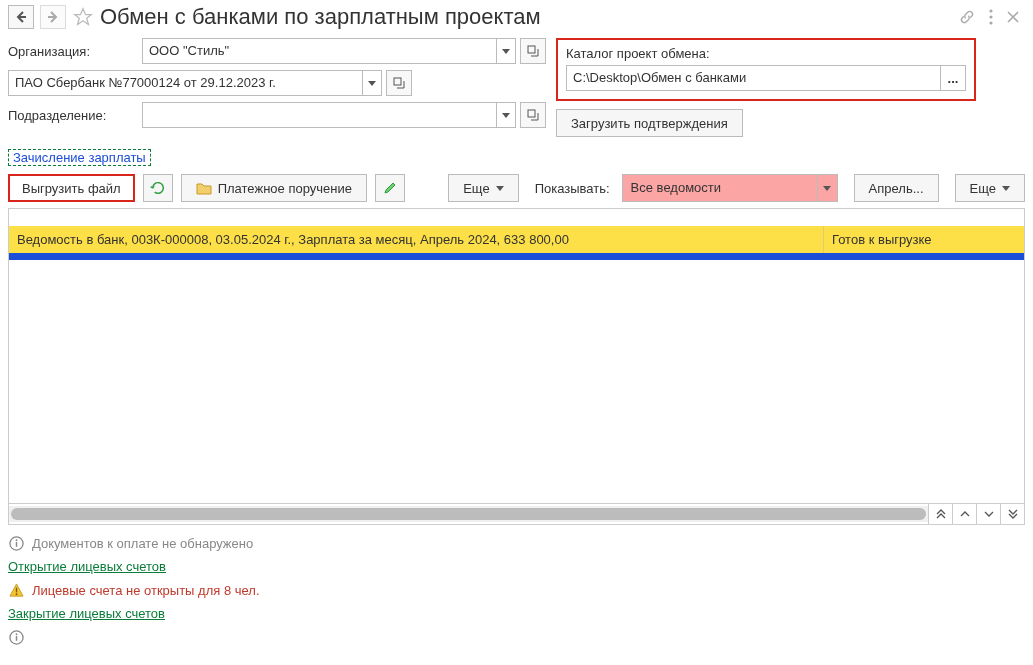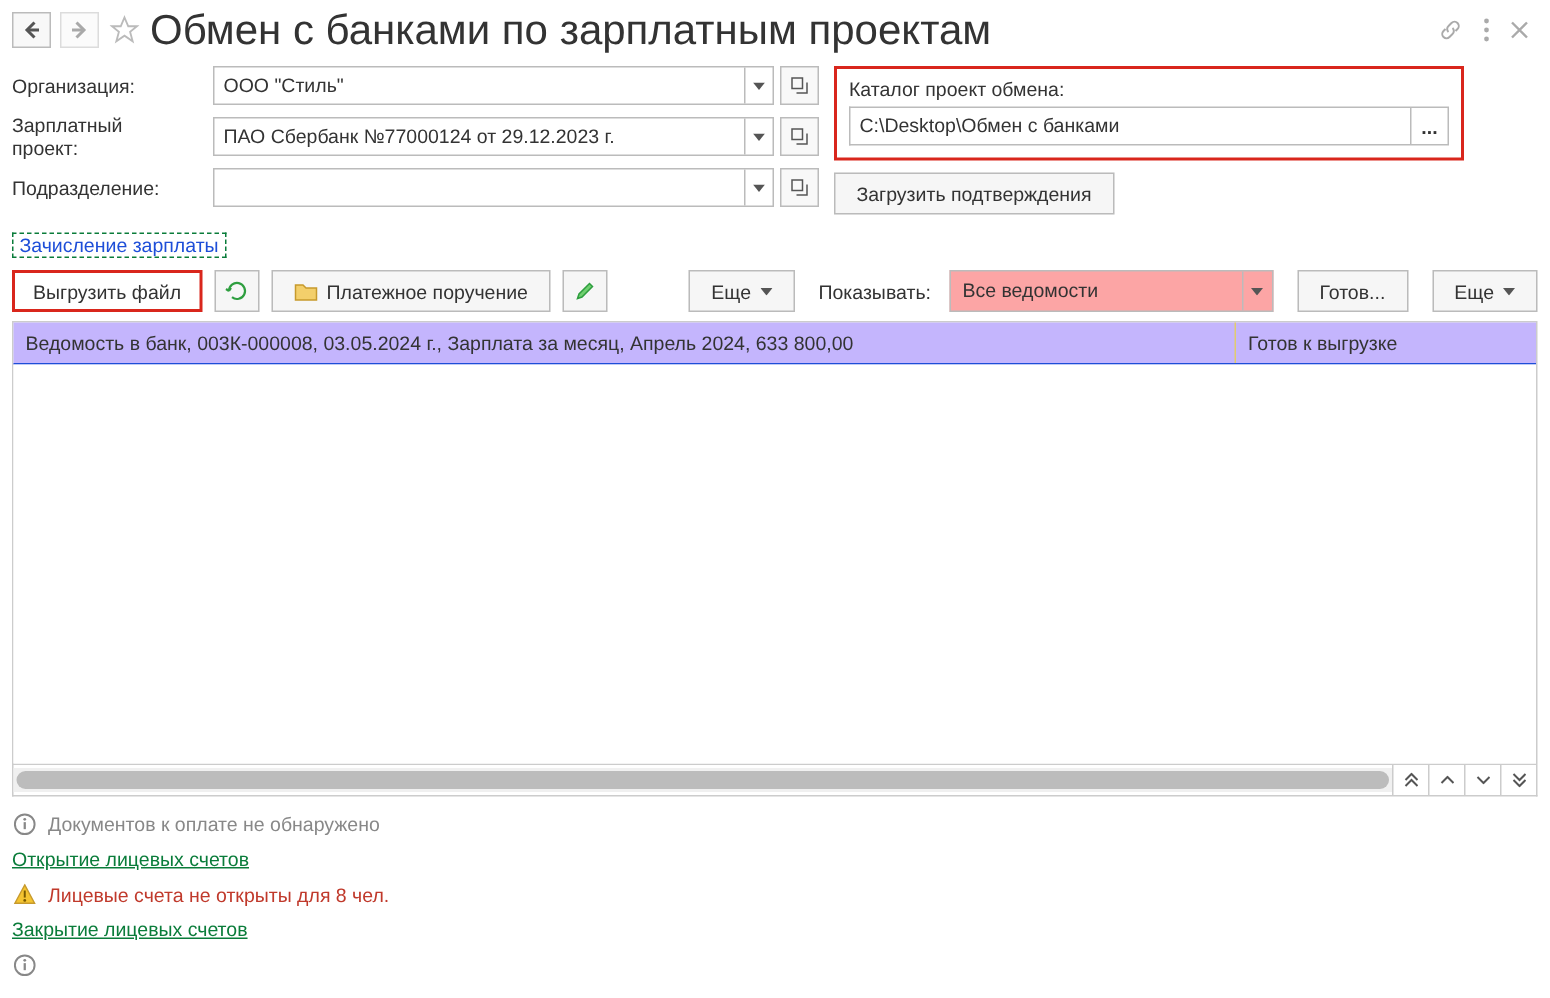--- a/index.html
+++ b/index.html
@@ -22,21 +22,21 @@
     width: 26px; height: 24px;
     border: 1px solid #bbb;
     background: #f8f8f8;
     display: flex;
     align-items: center;
     justify-content: center;
     cursor: pointer;
   }
   .nav-btn.disabled { opacity: .5; cursor: default; }
   .star-icon { width: 22px; height: 22px; display: flex; align-items: center; justify-content: center; cursor: pointer; }
-  .title { font-size: 28px; flex: 1; }
+  .title { font-size: 22px; flex: 1; }
   .header-actions { display: flex; align-items: center; gap: 14px; padding-right: 6px; }
   .hdr-ic { opacity: .55; cursor: pointer; }
 
   .top-split {
     display: flex;
     gap: 10px;
     align-items: flex-start;
     margin-bottom: 6px;
   }
   .left-form { display: flex; flex-direction: column; gap: 6px; }
@@ -136,22 +136,23 @@
   .combo .d { width: 20px; border-left: 1px solid #bbb; display:flex; align-items:center; justify-content:center; cursor:pointer; }
 
   .grid {
     border: 1px solid #ccc;
     height: 296px;
     display: flex;
     flex-direction: column;
   }
   .grid-row {
     display: flex;
-    background: #c4b5fd;
-    border-bottom: 1px solid #1d4ed8;
+    background: #fde047;
+    border-bottom: 7px solid #1d4ed8;
+    margin-top: 17px;
   }
   .grid-row .c {
     padding: 6px 8px;
     border-right: 1px solid #e0cc70;
   }
   .grid-row .c.desc { flex: 1; }
   .grid-row .c.status { width: 200px; border-right: none; }
   .grid-body { flex: 1; background: #fff; }
   .grid-footer {
     display: flex;
@@ -252,21 +253,20 @@
         </div>
         <div class="open-btn">
           <svg width="12" height="12" viewBox="0 0 12 12">
               <rect x="1" y="1" width="7" height="7" fill="none" stroke="#555"></rect>
               <path d="M4 11 H11 V4" fill="none" stroke="#555"></path>
             </svg>
         </div>
       </div>
     </div>
     <div class="form-row">
-      <label>Зарплатный проект:</label>
       <div class="field-wrap">
         <div class="input-combo">
           <div class="val">ПАО Сбербанк №77000124 от 29.12.2023 г.</div>
           <div class="dd">
               <svg width="8" height="5" viewBox="0 0 8 5">
                 <path d="M0 0 L4 5 L8 0 Z" fill="#555"></path>
               </svg>
             </div>
         </div>
         <div class="open-btn">
@@ -345,21 +345,21 @@
   </div>
   <span class="show-label">Показывать:</span>
   <div class="combo">
     <div class="v">Все ведомости</div>
     <div class="d">
         <svg width="8" height="5" viewBox="0 0 8 5">
           <path d="M0 0 L4 5 L8 0 Z" fill="#555"></path>
         </svg>
       </div>
   </div>
-  <div class="btn" style="margin-left:8px;">Готов...</div>
+  <div class="btn" style="margin-left:8px;">Апрель...</div>
   <div class="btn" style="margin-left:8px;">
     <span>Еще</span>
     <svg width="8" height="5" viewBox="0 0 8 5">
         <path d="M0 0 L4 5 L8 0 Z" fill="#555"></path>
       </svg>
   </div>
 </div>
 
 
 <div class="grid">

